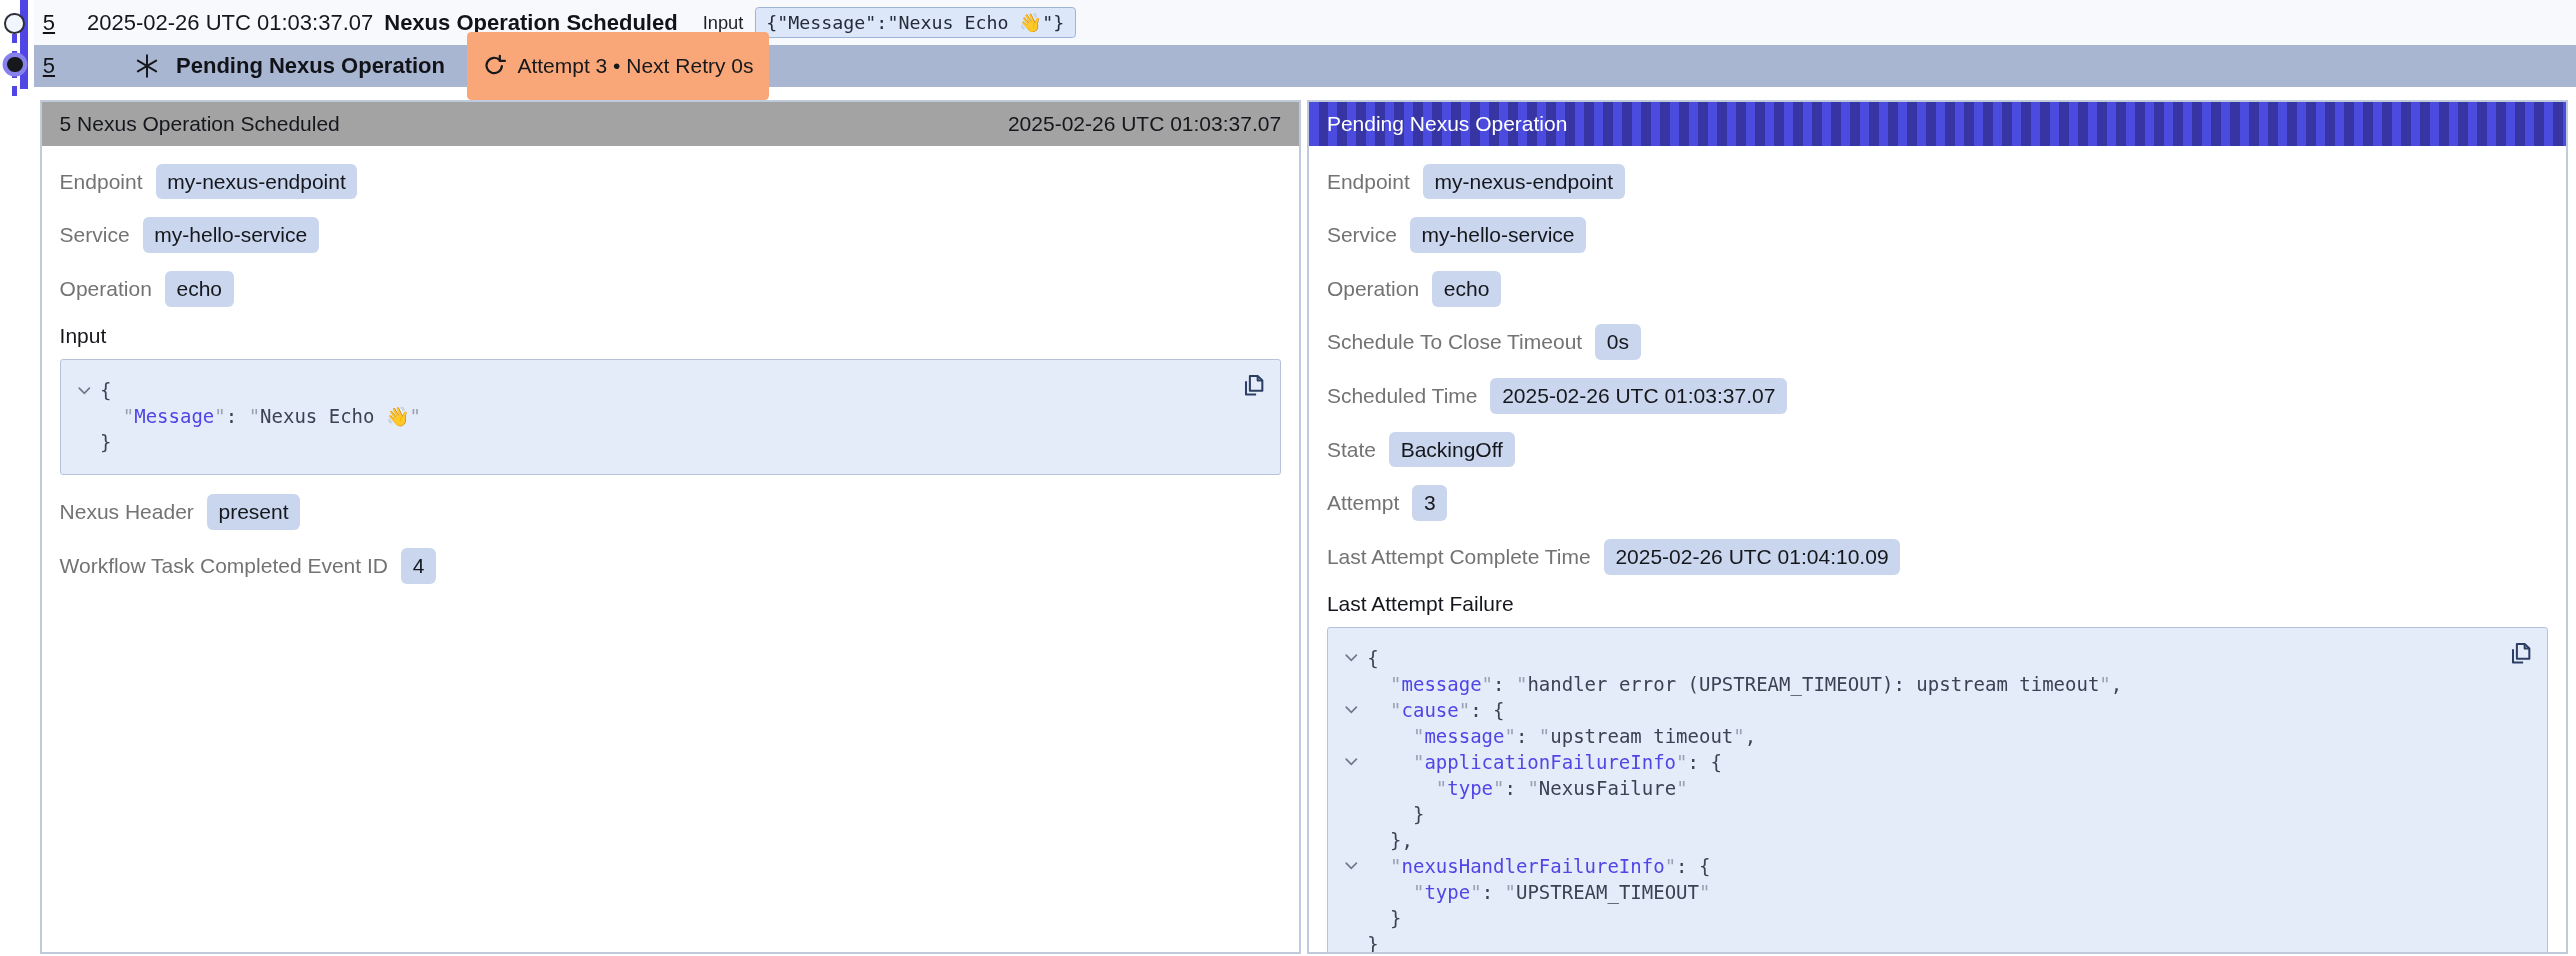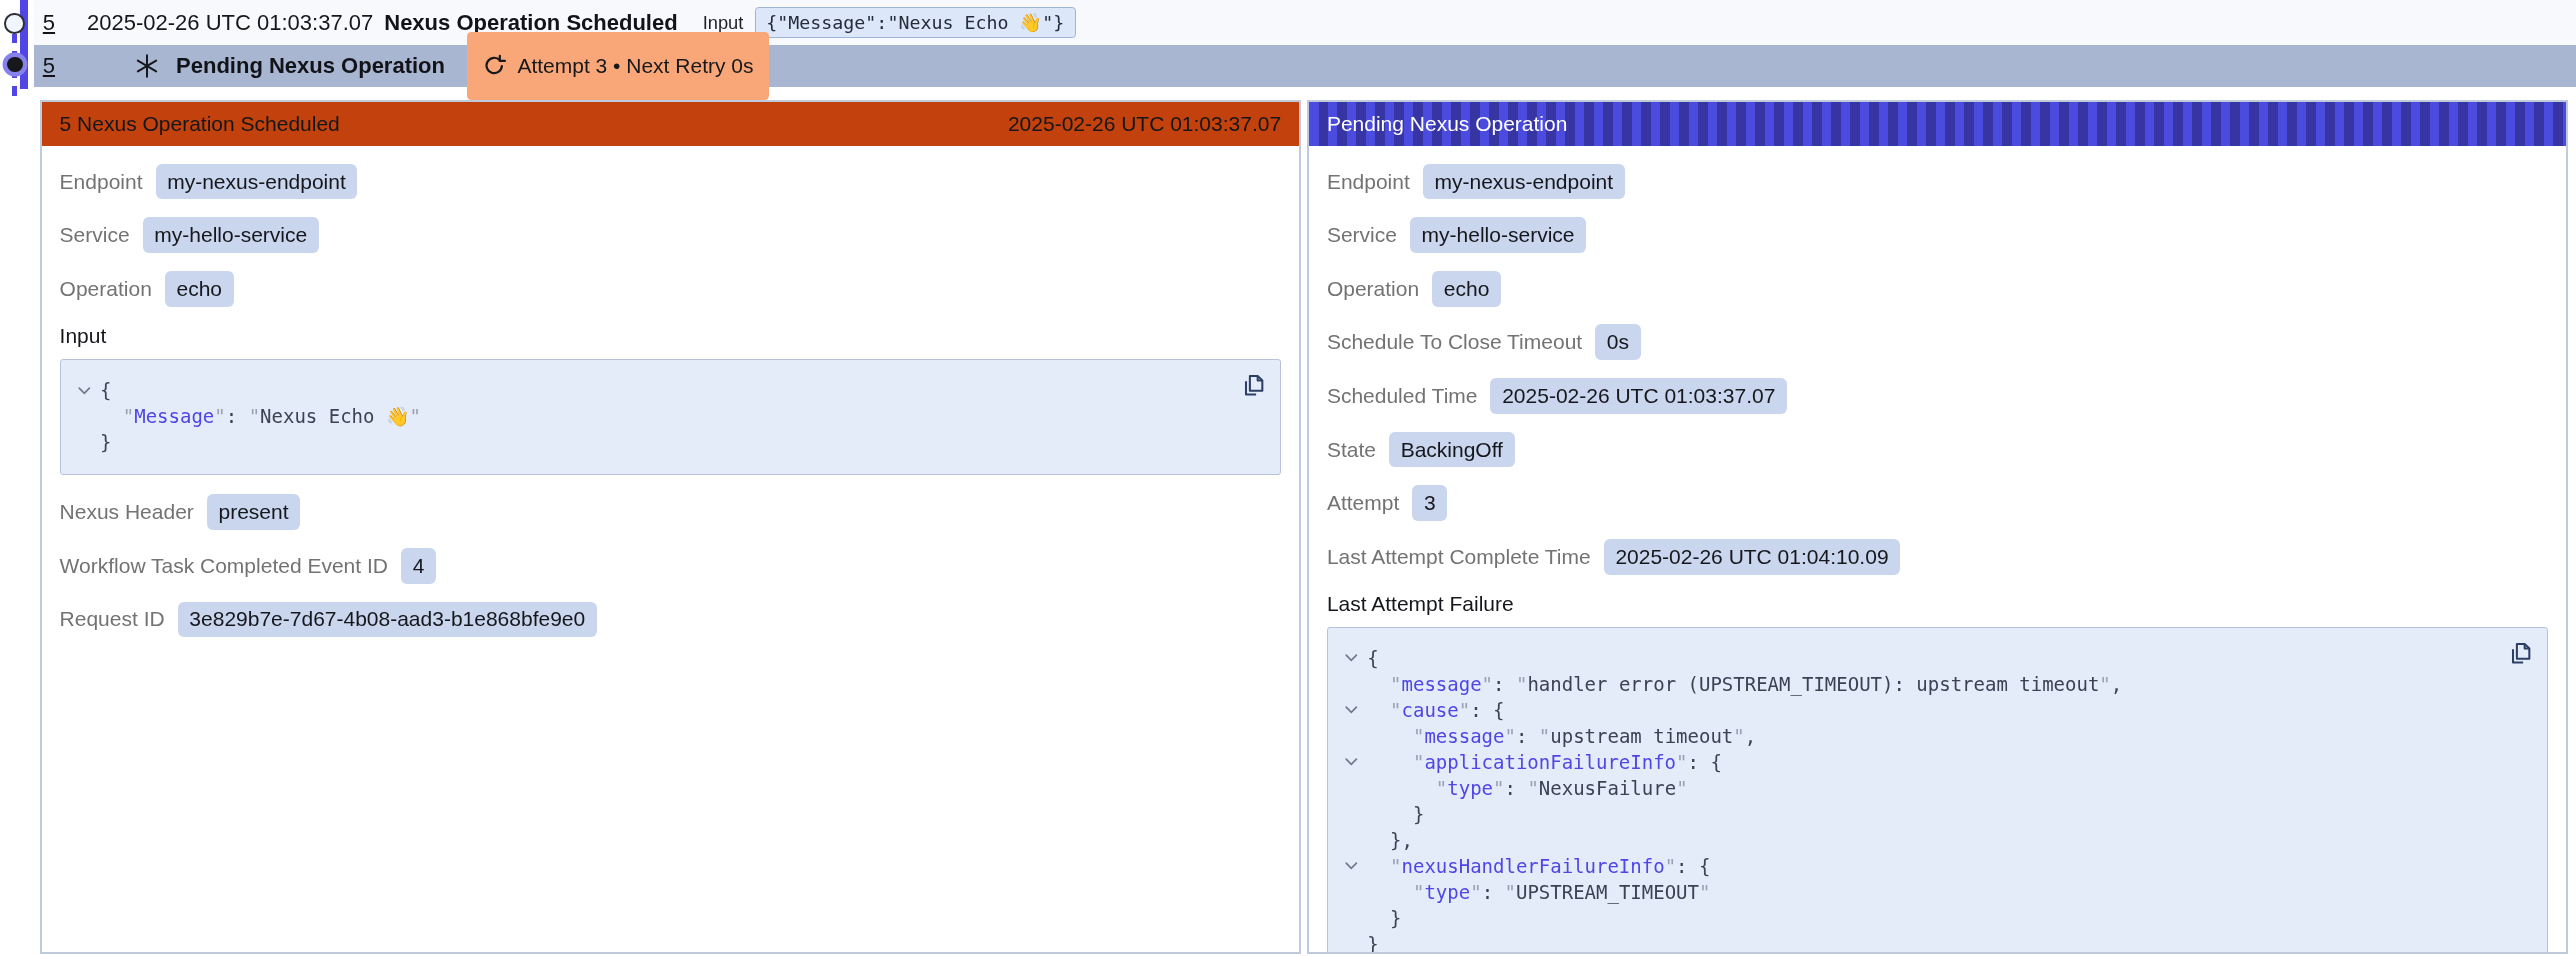--- a/index.html
+++ b/index.html
@@ -30,21 +30,21 @@
   .p-title { font-size:22px; font-weight:600; margin-left:16px; color:#111318; }
   .retry-badge { margin-left:22px; display:inline-flex; align-items:center; gap:11px;
     background:#f9a778; border-radius:4.4px; padding:22px 16px; font-size:21px; color:#17181c; }
 
   
   #cards { position:absolute; left:40px; top:100px; width:2528px; display:grid;
     grid-template-columns: 1fr 1fr; gap:6.6px; }
   .card { background:#fff; border:2.2px solid #bfcbdd; height:854px; overflow:hidden; }
   .card-header { height:44px; display:flex; align-items:center; justify-content:space-between;
     padding:0 17.6px; font-size:21px; font-weight:500; }
-  .card-header.left { background:#c2410c; color:#15171c; }
+  .card-header.left { background:#a3a3a3; color:#15171c; }
   .card-header.striped {
     background: repeating-linear-gradient(90deg, #4b4be0 0 9.5px, #3734a4 9.5px 19px);
     color:#ffffff; }
   .card-body { padding:17.6px 17.6px 0 17.6px; }
 
   .field-row { display:flex; align-items:center; gap:13px; margin-bottom:17.6px; min-height:36px;
     font-size:21px; }
   .field-label { color:#737373; white-space:nowrap; }
   .chip { background:#c9d6ee; border-radius:5.9px; padding:5.9px 11.7px; color:#15171c; white-space:nowrap; }
   .link-value { color:#111318; text-decoration:underline; cursor:pointer; }
@@ -153,24 +153,20 @@
           </div>
         <div>
             <div class="field-row">
               <span class="field-label">Nexus Header</span>
               <span class="chip">present</span>
             </div>
             <div class="field-row">
               <span class="field-label">Workflow Task Completed Event ID</span>
               <span class="chip">4</span>
             </div>
-            <div class="field-row">
-              <span class="field-label">Request ID</span>
-              <span class="chip">3e829b7e-7d67-4b08-aad3-b1e868bfe9e0</span>
-            </div>
           </div>
       </div>
     </div>
 
     <div class="card">
       <div class="card-header striped">
         <span>Pending Nexus Operation</span>
       </div>
       <div class="card-body">
         <div>

